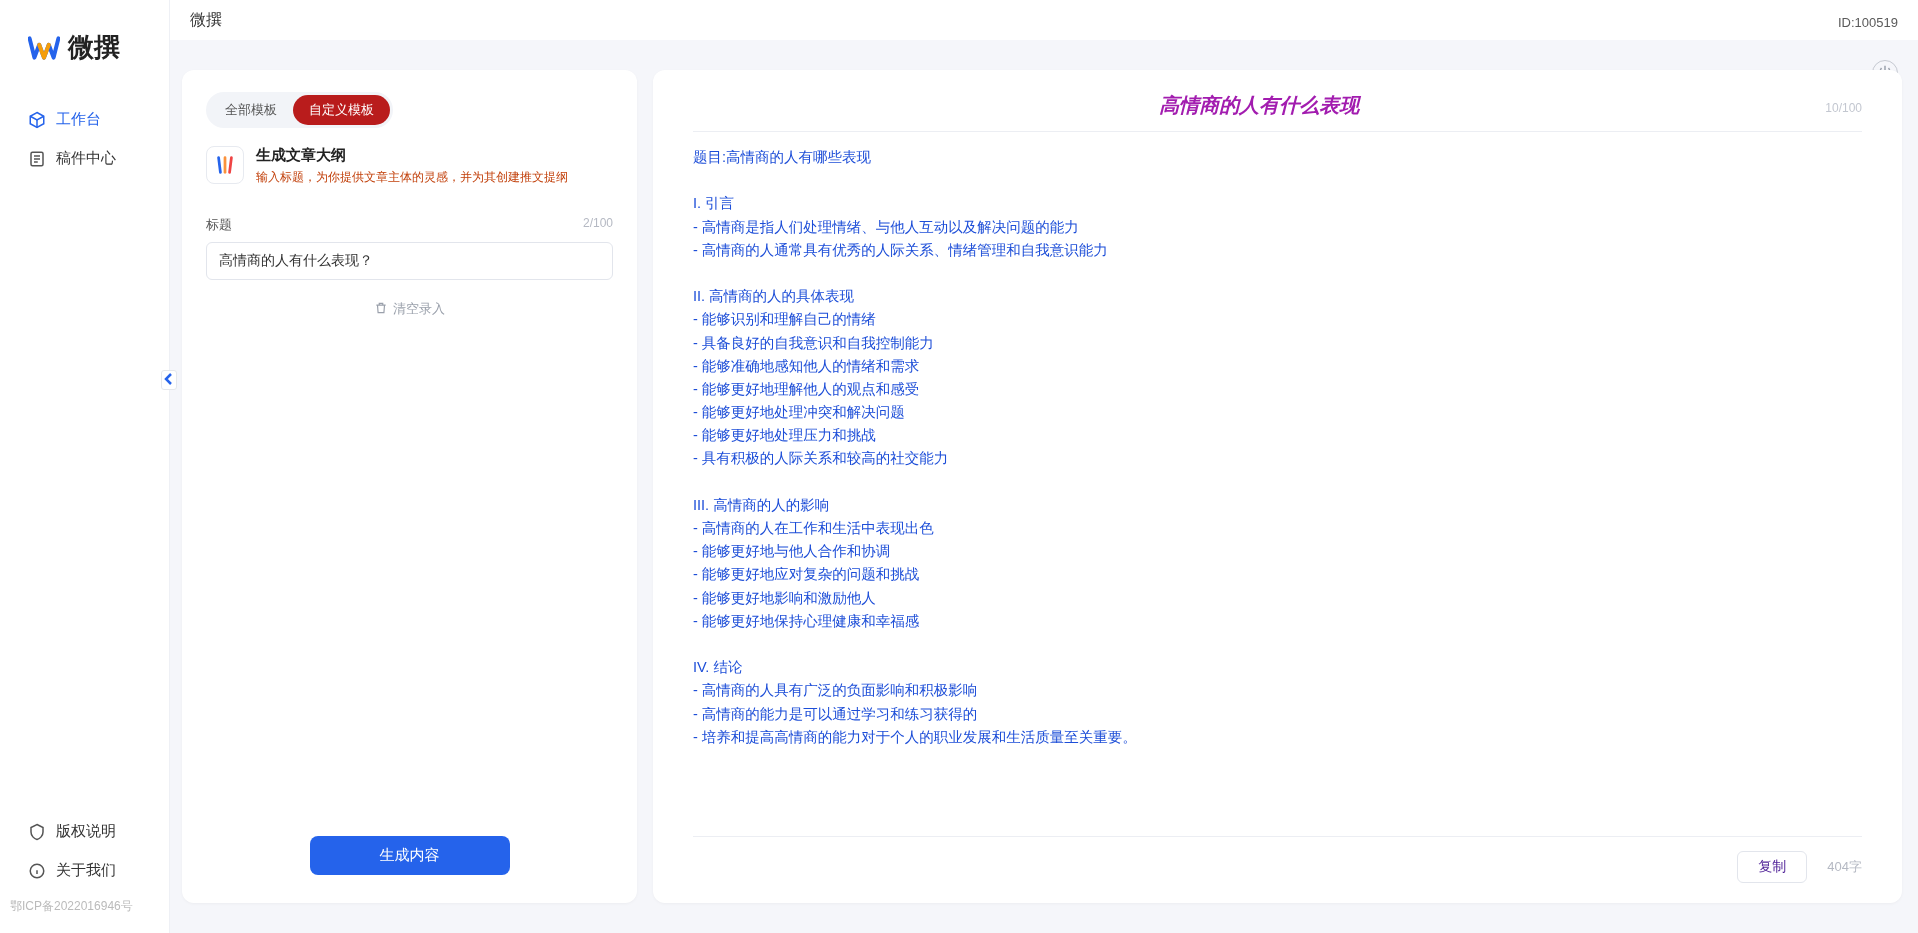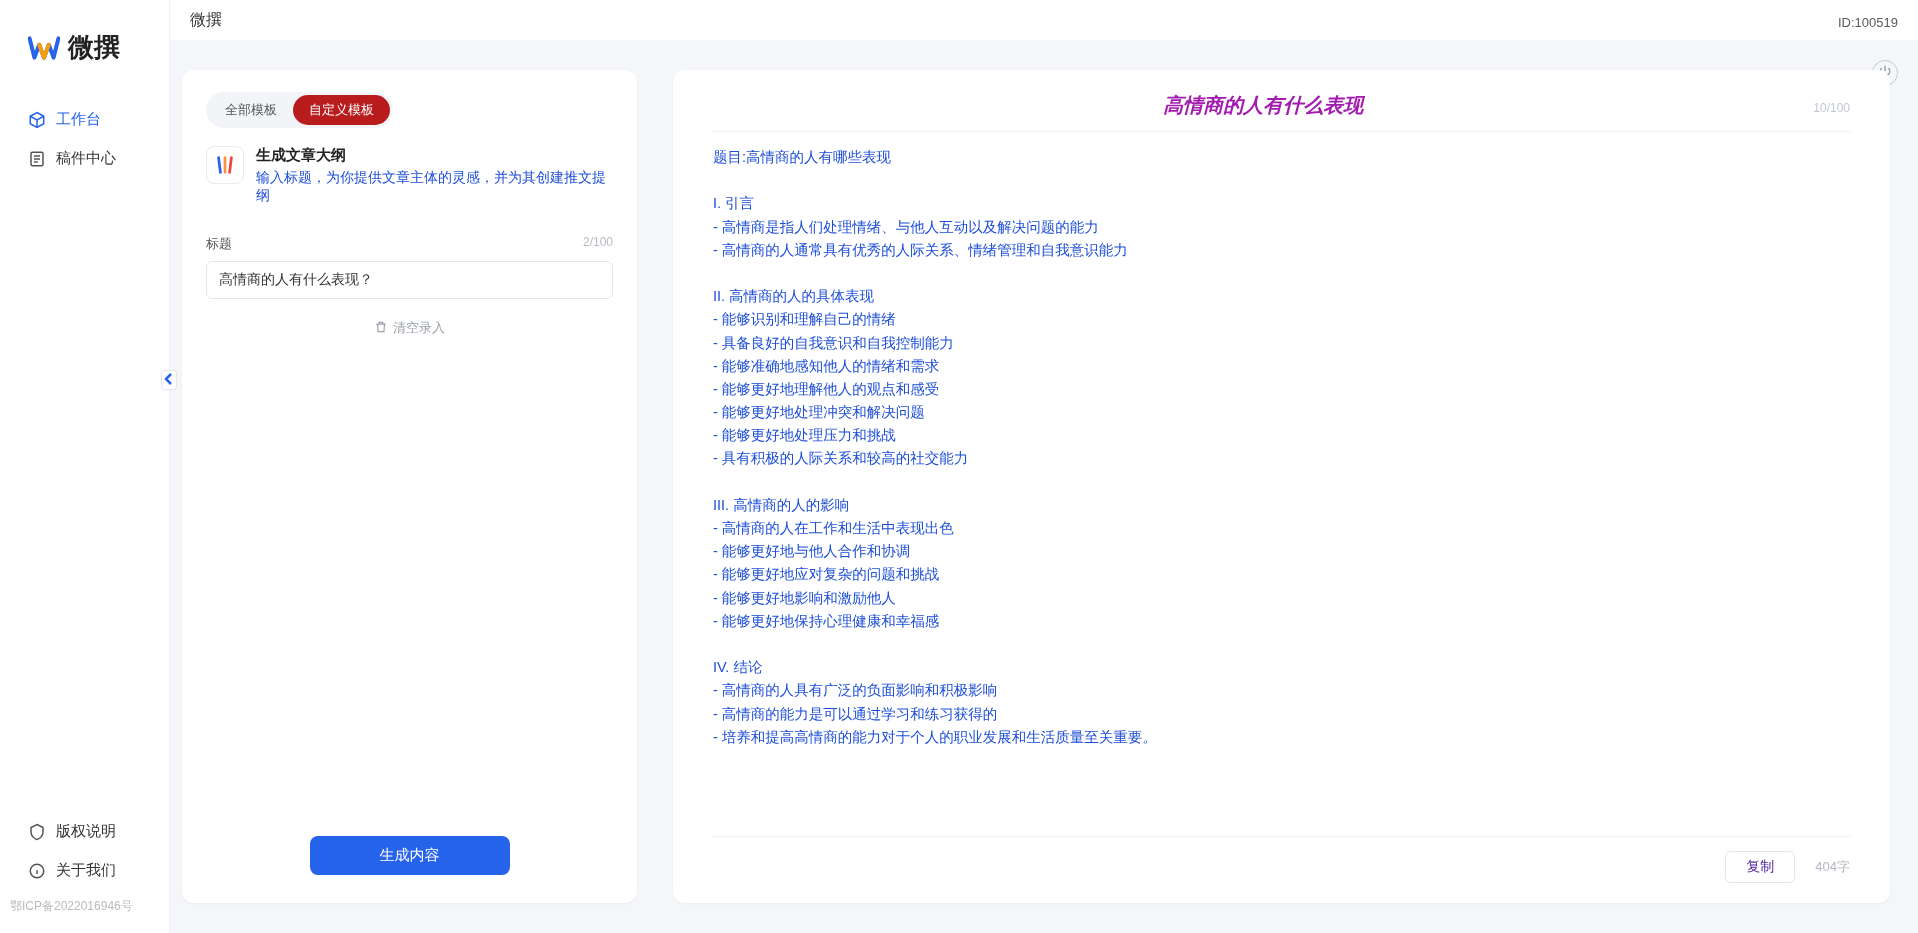--- a/index.html
+++ b/index.html
@@ -117,22 +117,22 @@
   width: 26px;
   height: 26px;
   border-radius: 50%;
   border: 1.5px solid #c5c9d1;
   display:flex; align-items:center; justify-content:center;
   cursor:pointer;
 }
 .content {
   flex: 1;
   display: flex;
-  gap: 36px;
-  padding: 30px 28px 30px 12px;
+  gap: 16px;
+  padding: 30px 16px 30px 12px;
 }
 .card {
   background: #fff;
   border-radius: 12px;
   box-shadow: 0 1px 3px rgba(0,0,0,0.04);
 }
 .left-card {
   width: 455px;
   display: flex;
   flex-direction: column;
@@ -178,22 +178,22 @@
   display:flex;align-items:center;justify-content:center;
   flex-shrink:0;
 }
 .template-title {
   font-size: 15px;
   font-weight: 600;
   color: #222;
   margin-bottom: 4px;
 }
 .template-desc {
-  font-size: 14px;
-  color: #1d4ed8;
+  font-size: 12px;
+  color: #c2410c;
 }
 .field-label-row {
   display: flex;
   justify-content: space-between;
   font-size: 13px;
   color: #555;
   margin-bottom: 8px;
 }
 .char-count {
   font-size: 12px;

